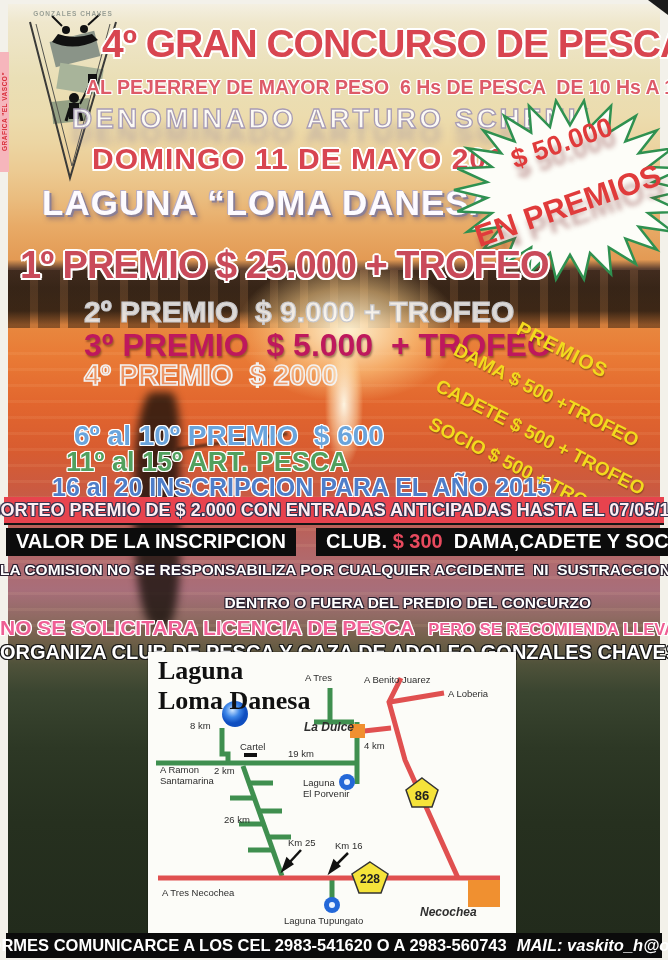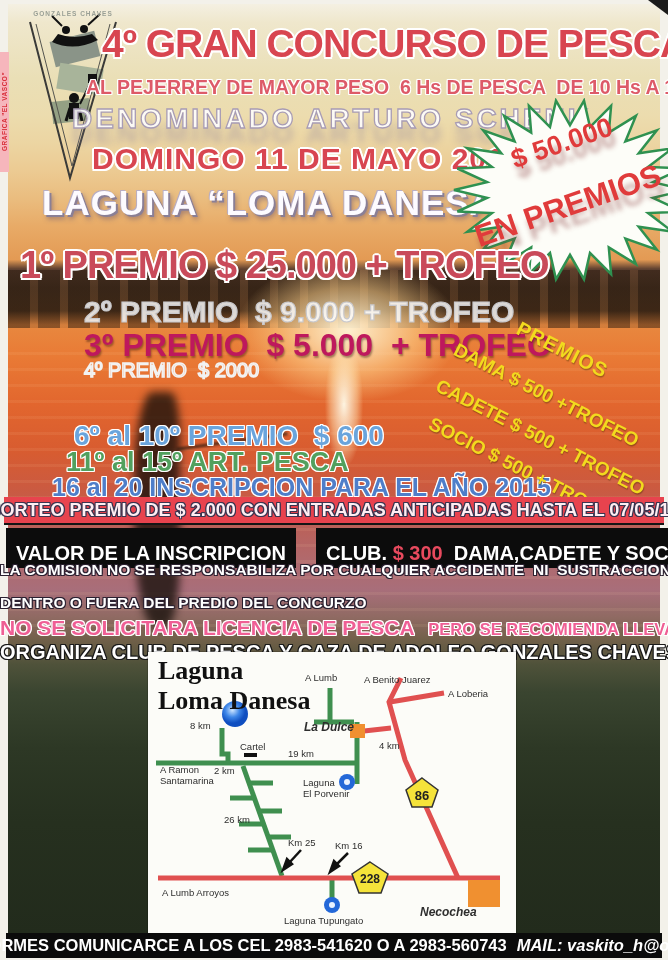--- a/index.html
+++ b/index.html
@@ -64,59 +64,59 @@
   .burst-t1{left:482px;top:128px;width:160px;text-align:center;font-size:27px;font-weight:bold;
     color:#e03b3b;transform:rotate(-19deg);text-shadow:0 11px 5px rgba(130,50,50,.45);}
   .burst-t2{left:468px;top:188px;width:200px;text-align:center;font-size:31px;font-weight:bold;
     color:#e03b3b;transform:rotate(-19deg);text-shadow:0 11px 5px rgba(130,50,50,.4);}
   
   .p1{left:20px;top:244px;font-size:38px;font-weight:bold;color:#c94a5a;letter-spacing:-1px;}
   .p2{left:84px;top:295px;font-size:30px;font-weight:bold;color:rgba(255,255,255,.82);
       -webkit-text-stroke:1.2px #c8c8cc;}
   .p3{left:84px;top:327px;font-size:32px;font-weight:bold;color:#be185d;
       text-shadow:1px 2px 2px rgba(60,30,20,.45);}
-  .p4{left:84px;top:359px;font-size:20px;font-weight:normal;color:rgba(255,255,255,.25);
+  .p4{left:84px;top:359px;font-size:29px;font-weight:bold;color:rgba(255,255,255,.25);
       -webkit-text-stroke:1.6px #f2f2f2;}
   .p5{left:84px;top:390px;font-size:30px;font-weight:bold;color:rgba(255,255,255,.25);
       -webkit-text-stroke:1.6px #f2f2f2;}
   .p6{left:74px;top:420px;font-size:28px;font-weight:bold;color:#6aa4dc;}
   .p7{left:66px;top:447px;font-size:27px;font-weight:bold;color:#52a05e;}
   .p8{left:52px;top:473px;font-size:25px;font-weight:bold;color:#4f7ec9;}
   
   .side{font-weight:bold;color:#f2da1e;transform-origin:left center;transform:rotate(27deg);
     text-shadow:1px 1px 1px rgba(70,45,0,.4);}
   .side-h{left:518px;top:316px;font-size:20px;letter-spacing:1px;}
   .side-1{left:455px;top:338px;font-size:19px;}
   .side-2{left:437px;top:374px;font-size:19px;}
   .side-3{left:430px;top:412px;font-size:19px;}
   
   .sorteo{position:absolute;left:4px;top:497px;width:660px;height:26px;background:#e8434e;
     border-bottom:2px solid #151515;display:flex;align-items:center;justify-content:center;
     font-size:18px;font-weight:bold;color:#ffeef2;white-space:pre;}
   .valor-row{position:absolute;left:6px;top:528px;width:658px;display:flex;gap:20px;align-items:stretch;}
-  .chip{background:#0c0c0c;color:#fff;font-weight:bold;font-size:20px;padding:14px 10px 3px;white-space:pre;}
+  .chip{background:#0c0c0c;color:#fff;font-weight:bold;font-size:20px;padding:2px 10px 3px;white-space:pre;}
   .chip .price{color:#e84a5e;}
   .chip-right{flex:1;text-align:center;}
   .comision{left:0;top:561px;width:668px;text-align:center;font-size:15.5px;font-weight:bold;color:#fff;
     text-shadow:1px 1px 0 #2a2030,-1px -1px 0 #2a2030,1px -1px 0 #2a2030,-1px 1px 0 #2a2030;}
-  .dentro{left:0;top:594px;width:528px;text-align:left;font-size:15.5px;font-weight:bold;color:#fff;
+  .dentro{left:0;top:594px;width:591px;text-align:right;font-size:15.5px;font-weight:bold;color:#fff;
     text-shadow:1px 1px 0 #2a2030,-1px -1px 0 #2a2030,1px -1px 0 #2a2030,-1px 1px 0 #2a2030;}
   .licencia{left:0;top:616px;width:668px;text-align:center;white-space:pre;}
   .lic-main{font-size:21px;font-weight:bold;color:#ef5f95;}
   .lic-note{font-size:16.5px;font-weight:bold;color:#ef5f95;}
   .organiza{left:0;top:641px;width:668px;text-align:center;font-size:20px;font-weight:bold;color:#fff;}
   
   .map{position:absolute;left:148px;top:652px;width:368px;height:281px;background:#fcfcf8;
     box-shadow:0 0 0 1px rgba(0,0,0,.15);}
   .map .lbl{position:absolute;font-size:9.5px;color:#2e2e2e;white-space:pre;line-height:11px;}
   .map .lbl-i{font-style:italic;font-weight:bold;font-size:12px;}
   .map-title{position:absolute;left:10px;top:4px;font-family:"Liberation Serif",serif;
     font-weight:bold;font-size:26px;line-height:30px;color:#111;}
   .map svg{position:absolute;left:0;top:0;}
-  .km4{color:#c56a6a;font-size:8px;margin-left:15px;}
+  .km4{color:#c56a6a;font-size:8px;}
   
   .footer{position:absolute;left:6px;top:933px;width:656px;height:25px;background:#0b0b0b;
     display:flex;align-items:center;justify-content:center;gap:10px;color:#fff;
     font-size:16.5px;font-weight:bold;white-space:pre;}
   .footer .mail{font-style:italic;}
 </style>
 </head>
 <body>
 
 <div class="page">
@@ -244,33 +244,33 @@
 
       <g>
         <polygon points="274,126 290,138 284,155 264,155 258,138" fill="#f5e33a" stroke="#333" stroke-width="1.5"></polygon>
         <text x="274" y="148" text-anchor="middle" font-size="13" font-weight="bold" fill="#222">86</text>
         <polygon points="222,210 240,222 233,241 211,241 204,222" fill="#f5e33a" stroke="#333" stroke-width="1.5"></polygon>
         <text x="222" y="231" text-anchor="middle" font-size="12" font-weight="bold" fill="#222">228</text>
       </g>
     </svg>
     <div class="map-title"><span>Laguna</span><br>
       <span>Loma Danesa</span></div>
-    <div class="lbl" style="left:157px;top:20px">A Lumb</div>
+    <div class="lbl" style="left:157px;top:20px">A Tres</div>
     <div class="lbl" style="left:216px;top:22px">A Benito Juarez</div>
     <div class="lbl" style="left:300px;top:36px">A Loberia</div>
     <div class="lbl lbl-i" style="left:156px;top:70px">La Dulce</div>
     <div class="lbl" style="left:92px;top:89px">Cartel</div>
     <div class="lbl" style="left:140px;top:96px">19 km</div>
     <div class="lbl" style="left:42px;top:68px">8 km</div>
     <div class="lbl" style="left:66px;top:113px">2 km</div>
     <div class="lbl km4" style="left:216px;top:88px">4 km</div>
     <div class="lbl" style="left:12px;top:112px"><span>A Ramon</span><br><span>Santamarina</span></div>
     <div class="lbl" style="left:155px;top:125px"><span>Laguna</span><br><span>El Porvenir</span></div>
     <div class="lbl" style="left:76px;top:162px">26 km</div>
     <div class="lbl" style="left:140px;top:185px">Km 25</div>
     <div class="lbl" style="left:187px;top:188px">Km 16</div>
-    <div class="lbl" style="left:14px;top:235px">A Lumb Arroyos</div>
+    <div class="lbl" style="left:14px;top:235px">A Tres Necochea</div>
     <div class="lbl" style="left:136px;top:263px">Laguna Tupungato</div>
     <div class="lbl lbl-i" style="left:272px;top:255px">Necochea</div>
   </div>
 
   <div class="footer"><span>POR INFORMES COMUNICARCE A LOS CEL 2983-541620 O A 2983-560743</span><span class="mail">MAIL: vaskito_h@otmail.com</span></div>
 </div>
 
 </body></html>

